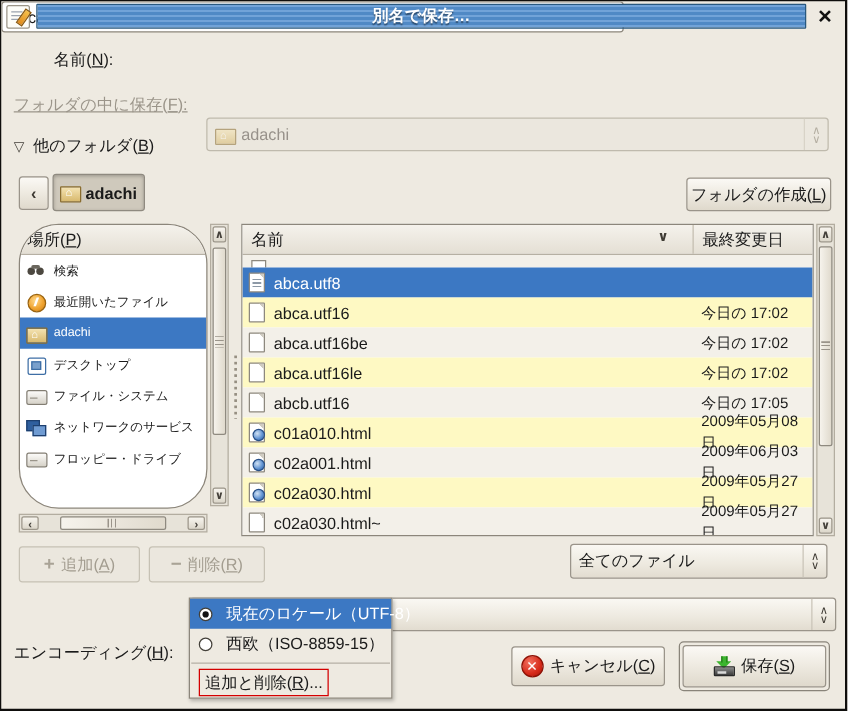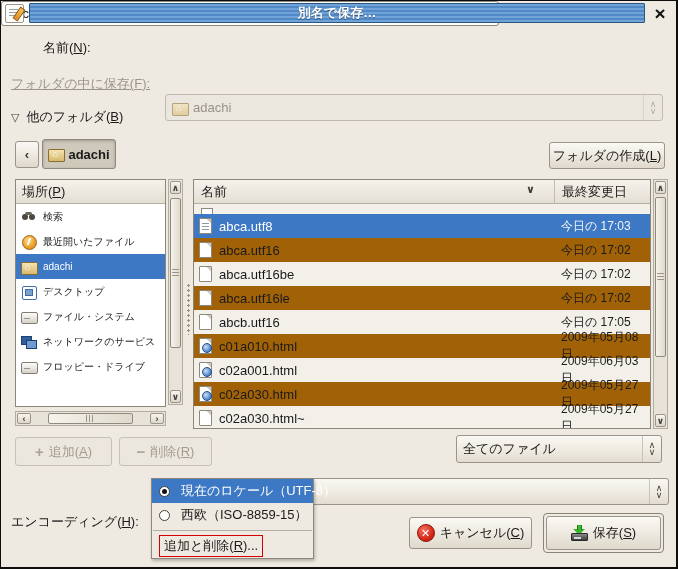--- a/index.html
+++ b/index.html
@@ -42,34 +42,34 @@
   #expander .tri { font-size:11px; color:#44403a; }
 
   #back-btn { position:absolute; left:14px; top:140px; width:24px; height:27px; font-weight:bold; color:#3c3832; }
   #path-current { position:absolute; left:41px; top:138px; width:74px; height:30px;
       background:#CFC9BC; border:1px solid #8F8A80; border-radius:3px; box-shadow:inset 0 1px 3px rgba(0,0,0,.25);
       display:flex; align-items:center; justify-content:center; gap:4px; font-weight:bold; }
   #create-folder-btn { position:absolute; left:548px; top:141px; width:116px; height:27px; }
 
   
   .frame { position:absolute; background:#fff; border:1px solid #8C867B; overflow:hidden; }
-  #places-frame { left:14px; top:178px; width:151px; height:228px; }
+  #places-frame { left:14px; top:178px; width:151px; height:228px;border-radius:32px; }
   #list-frame   { left:192px; top:178px; width:458px; height:250px; }
   .col-header { height:24px; background:linear-gradient(#F5F2EC,#E4DFD4); border-bottom:1px solid #B6B0A3;
       display:flex; align-items:center; padding:0 6px; font-size:13px; }
   .p-row { height:25px; display:flex; align-items:center; gap:6px; padding:0 5px; white-space:nowrap; overflow:hidden; }
   .p-row.selected { background:#3C78C3; color:#fff; }
   .p-label { font-size:10px; }
 
   
   .fl-head { position:relative; height:24px; background:linear-gradient(#F5F2EC,#E4DFD4); border-bottom:1px solid #B6B0A3; }
   .fl-head .h-name { position:absolute; left:0; top:0; width:361px; height:100%; display:flex; align-items:center; padding:0 7px; border-right:1px solid #C3BDB0; }
   .fl-head .sort { position:absolute; left:332px; top:3px; font-size:11px; font-weight:bold; color:#3f3b34; }
   .fl-head .h-date { position:absolute; left:361px; top:0; right:0; height:100%; display:flex; align-items:center; padding:0 7px; }
-  .fl-row { position:relative; height:24px; background:#a16207; }
+  .fl-row { position:relative; height:24px; background:#fef9c3; }
   .fl-row.stripe { background:#F3F0E9; }
   .fl-row.selected { background:#3C78C3; color:#fff; }
   .fl-row .cell-name { position:absolute; left:5px; top:0; height:100%; display:flex; align-items:center; gap:7px; }
   .fl-row .cell-date { position:absolute; left:367px; top:0; height:100%; display:flex; align-items:center; font-size:12px; }
   .fl-row.selected .cell-date { color:rgba(255,255,255,.92); }
   .sliver-row { position:relative; height:10px; background:#F3F0E9; overflow:hidden; }
   .sliver-row .frag { position:absolute; left:7px; top:4px; width:12px; height:8px; background:#fff; border:1px solid #8d887e; }
 
   
   #splitter { position:absolute; left:185px; top:282px; width:5px; height:52px;
@@ -269,21 +269,20 @@
     <div class="sliver-row">
           <span class="frag"></span>
         </div>
     <div>
 
         <div class="fl-row selected stripe">
           <span class="cell-name">
               <span class="ficon i-text-file"></span>
               <span>abca.utf8</span>
             </span>
-          <span class="cell-date">今日の 17:03</span>
         </div>
 
         <div class="fl-row">
           <span class="cell-name">
               <span class="ficon i-plain-file"></span>
               <span>abca.utf16</span>
             </span>
           <span class="cell-date">今日の 17:02</span>
         </div>
 

